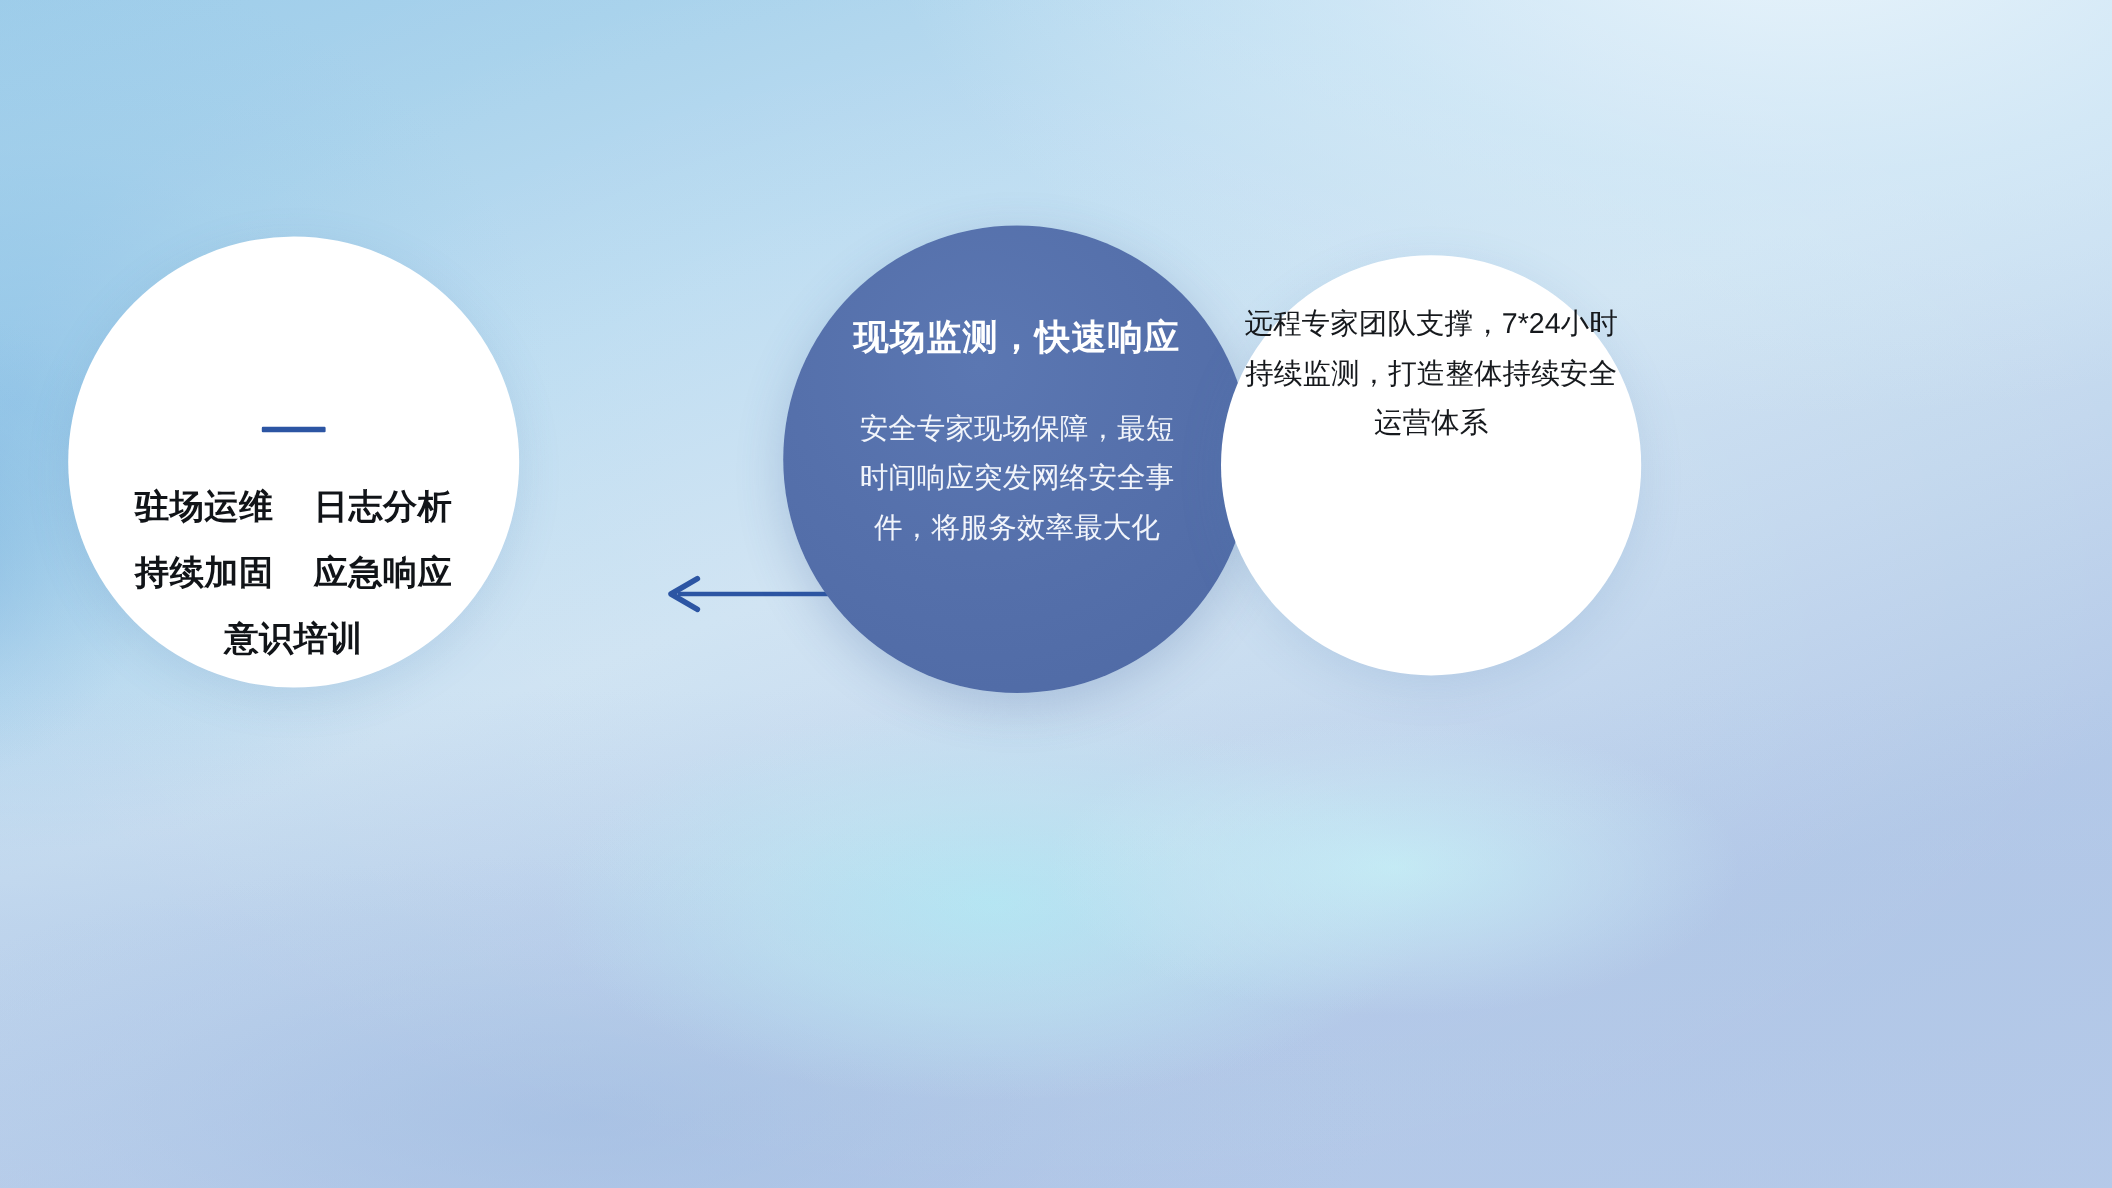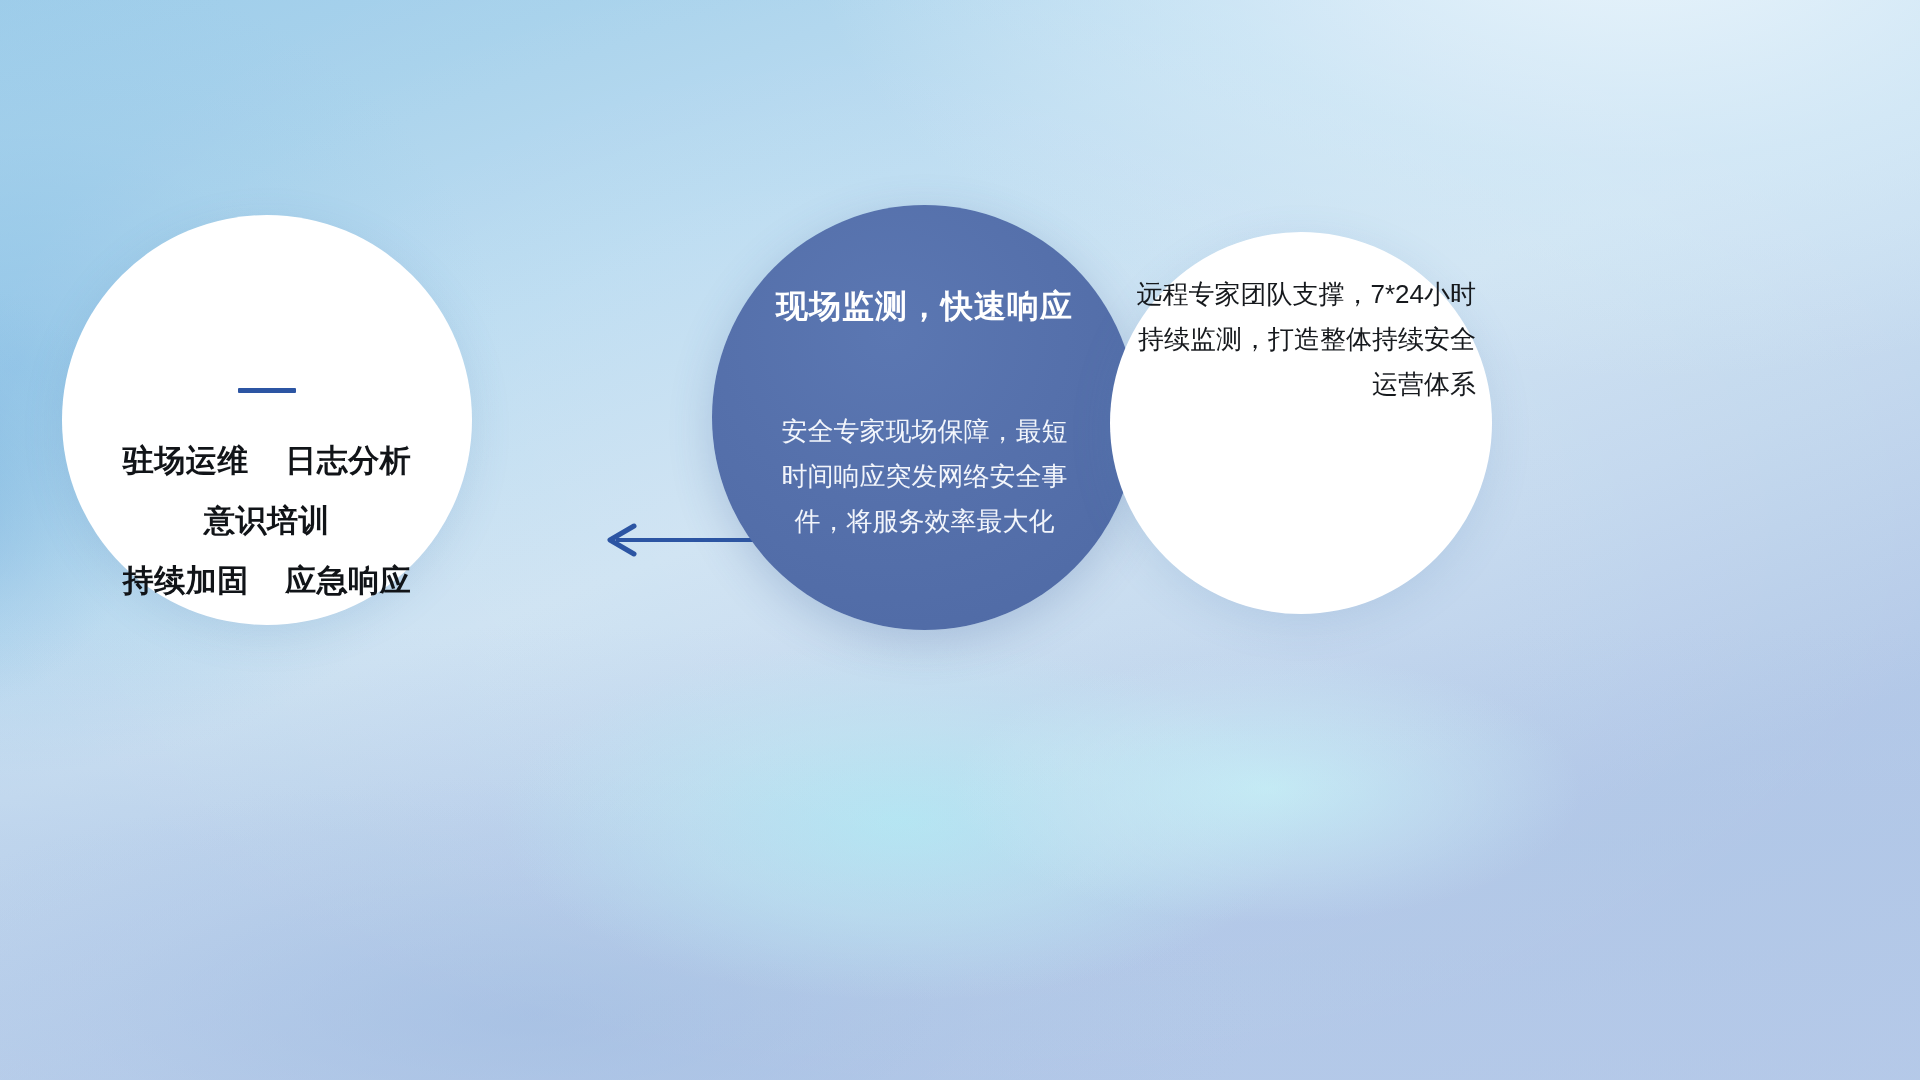--- a/index.html
+++ b/index.html
@@ -111,21 +111,20 @@
   }
   .left-lines .ln { white-space:pre; }
 
   
   #circle-mid {
     left:712px; top:205px;
     width:425px; height:425px;
     background:radial-gradient(circle at 42% 30%, #5b77b2 0%, #5570ab 45%, #4e69a4 100%);
     z-index:2;
     box-shadow:0 12px 44px rgba(60,90,150,.24);
-    gap:42px;
   }
   #circle-mid .head {
     margin-top:80px;
     color:#ffffff;
     font-weight:bold;
     font-size:32px;
     letter-spacing:1px;
     white-space:nowrap;
   }
   #circle-mid .body {
@@ -152,21 +151,21 @@
     font-size:31px;
     letter-spacing:1px;
     white-space:nowrap;
   }
   #circle-right .body {
     margin-top:40px;
     width:350px;
     color:#16191d;
     font-size:26px;
     line-height:45px;
-    text-align:right;
+    text-align:center;
   }
 
   
   #flow-arrow {
     position:absolute;
     left:600px; top:520px;
     width:270px; height:40px;
     z-index:1;
   }
 </style>
@@ -189,22 +188,22 @@
     <svg width="270" height="40" viewBox="0 0 270 40">
       <line x1="268" y1="20" x2="16" y2="20" stroke="#2c55a3" stroke-width="4"></line>
       <polyline points="34,6 10,20 34,34" fill="none" stroke="#2c55a3" stroke-width="5" stroke-linecap="round" stroke-linejoin="round"></polyline>
     </svg>
   </div>
 
   <div class="circle" id="circle-left">
     <div class="dash"></div>
     <div class="left-lines">
       <div class="ln">驻场运维    日志分析</div>
+      <div class="ln">持续加固    应急响应</div>
       <div class="ln">意识培训</div>
-      <div class="ln">持续加固    应急响应</div>
     </div>
   </div>
 
   <div class="circle" id="circle-mid">
     <div class="head">现场监测，快速响应</div>
     <div class="body">安全专家现场保障，最短时间响应突发网络安全事件，将服务效率最大化</div>
   </div>
 
   <div class="circle" id="circle-right">
     <div class="body">远程专家团队支撑，7*24小时持续监测，打造整体持续安全运营体系</div>

